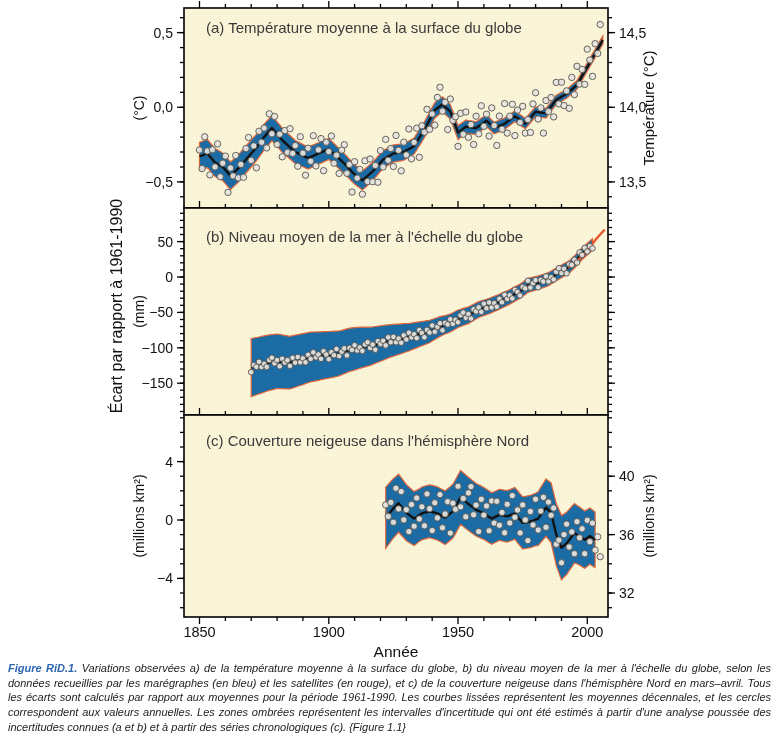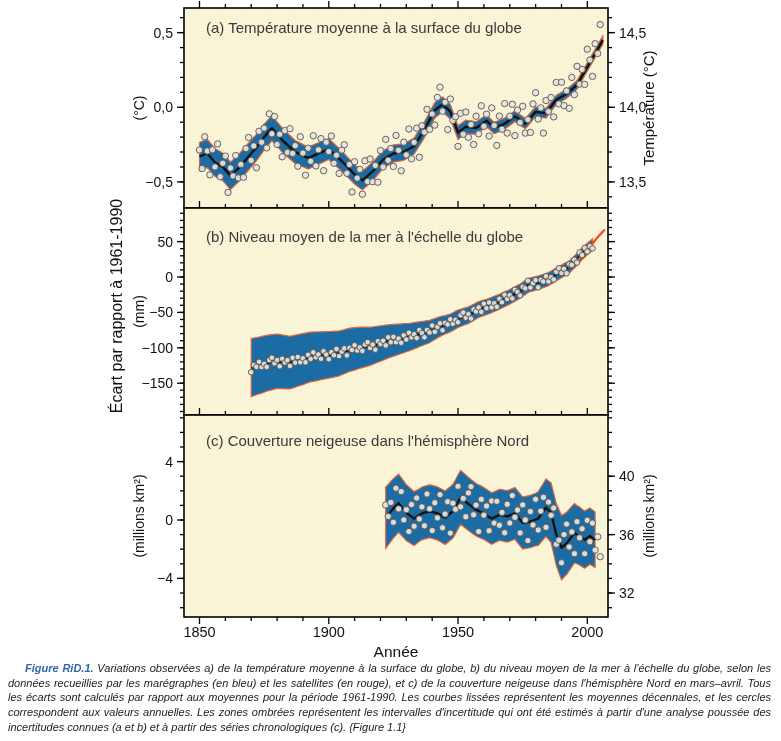--- a/index.html
+++ b/index.html
@@ -4,21 +4,21 @@
 <style>
   html,body{margin:0;padding:0;background:#ffffff;}
   .page{position:relative;width:781px;height:741px;background:#fff;overflow:hidden;
         font-family:"Liberation Sans",sans-serif;}
   .chart-wrap{position:absolute;left:0;top:0;width:781px;height:662px;}
   svg text{font-family:"Liberation Sans",sans-serif;}
   .caption{position:absolute;left:8px;right:10px;top:661px;margin:0;
            font-family:"Liberation Sans",sans-serif;
            font-size:11px;line-height:1.33;font-style:italic;color:#1c1c1c;
            text-align:justify;}
-  .cap-lead{font-weight:bold;font-style:italic;margin-left:17px;}
+  .cap-lead{font-weight:bold;font-style:italic;}
 </style>
 </head>
 <body>
 
 <div class="page">
   <div class="chart-wrap">
     <svg id="chart" width="781" height="662" viewBox="0 0 781 662">
         <defs>
           <pattern id="dotpat" width="3" height="3" patternUnits="userSpaceOnUse">
             <circle cx="1" cy="1" r="0.45" fill="rgba(205,185,125,0.5)"></circle>

